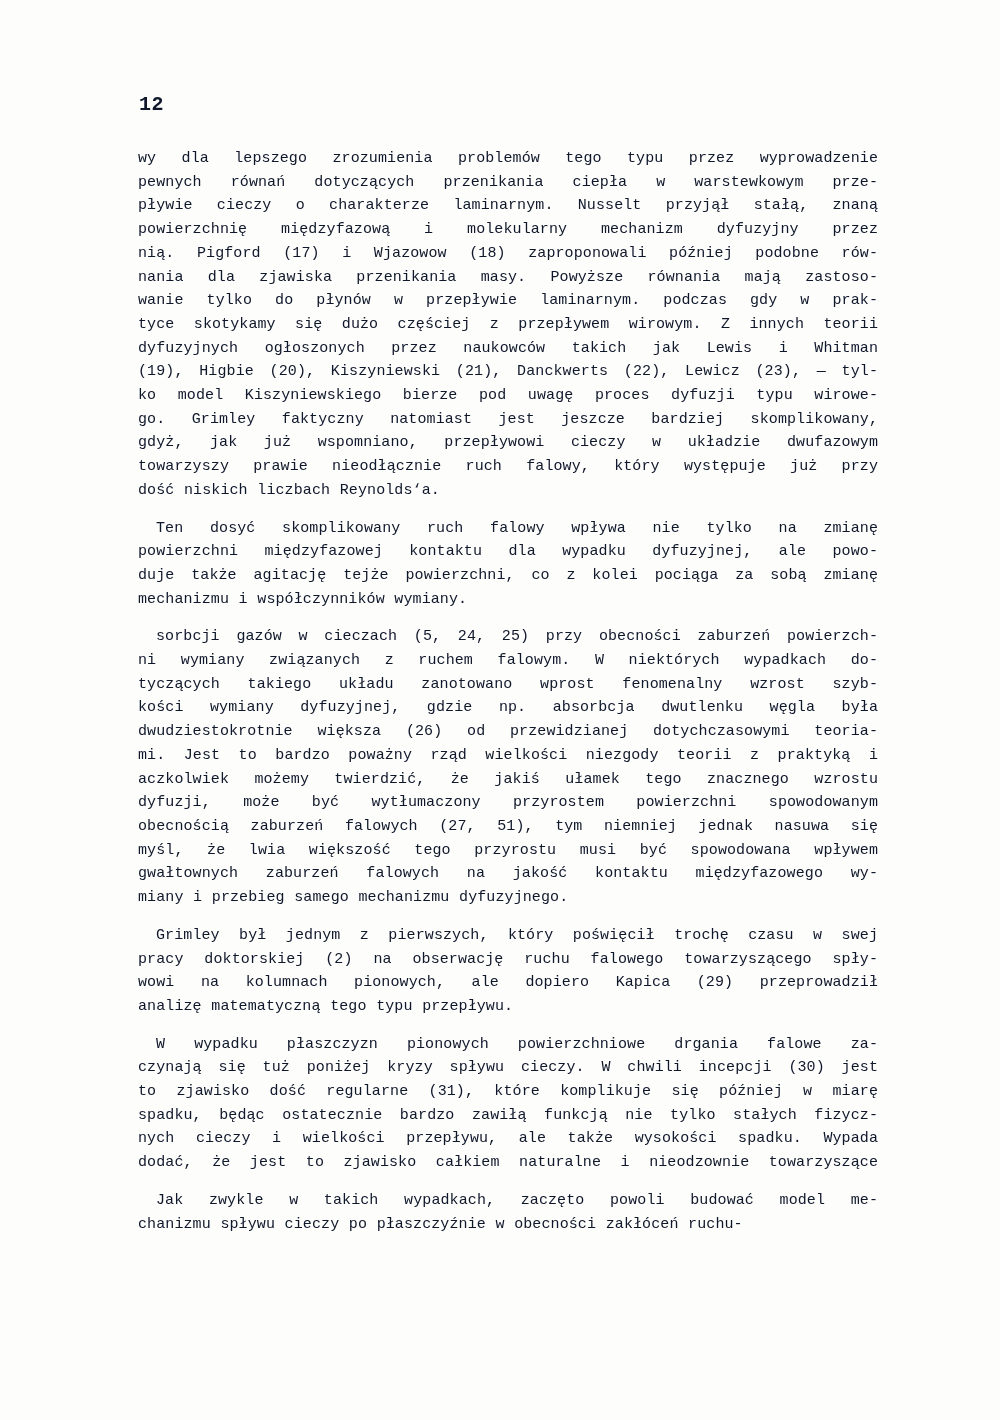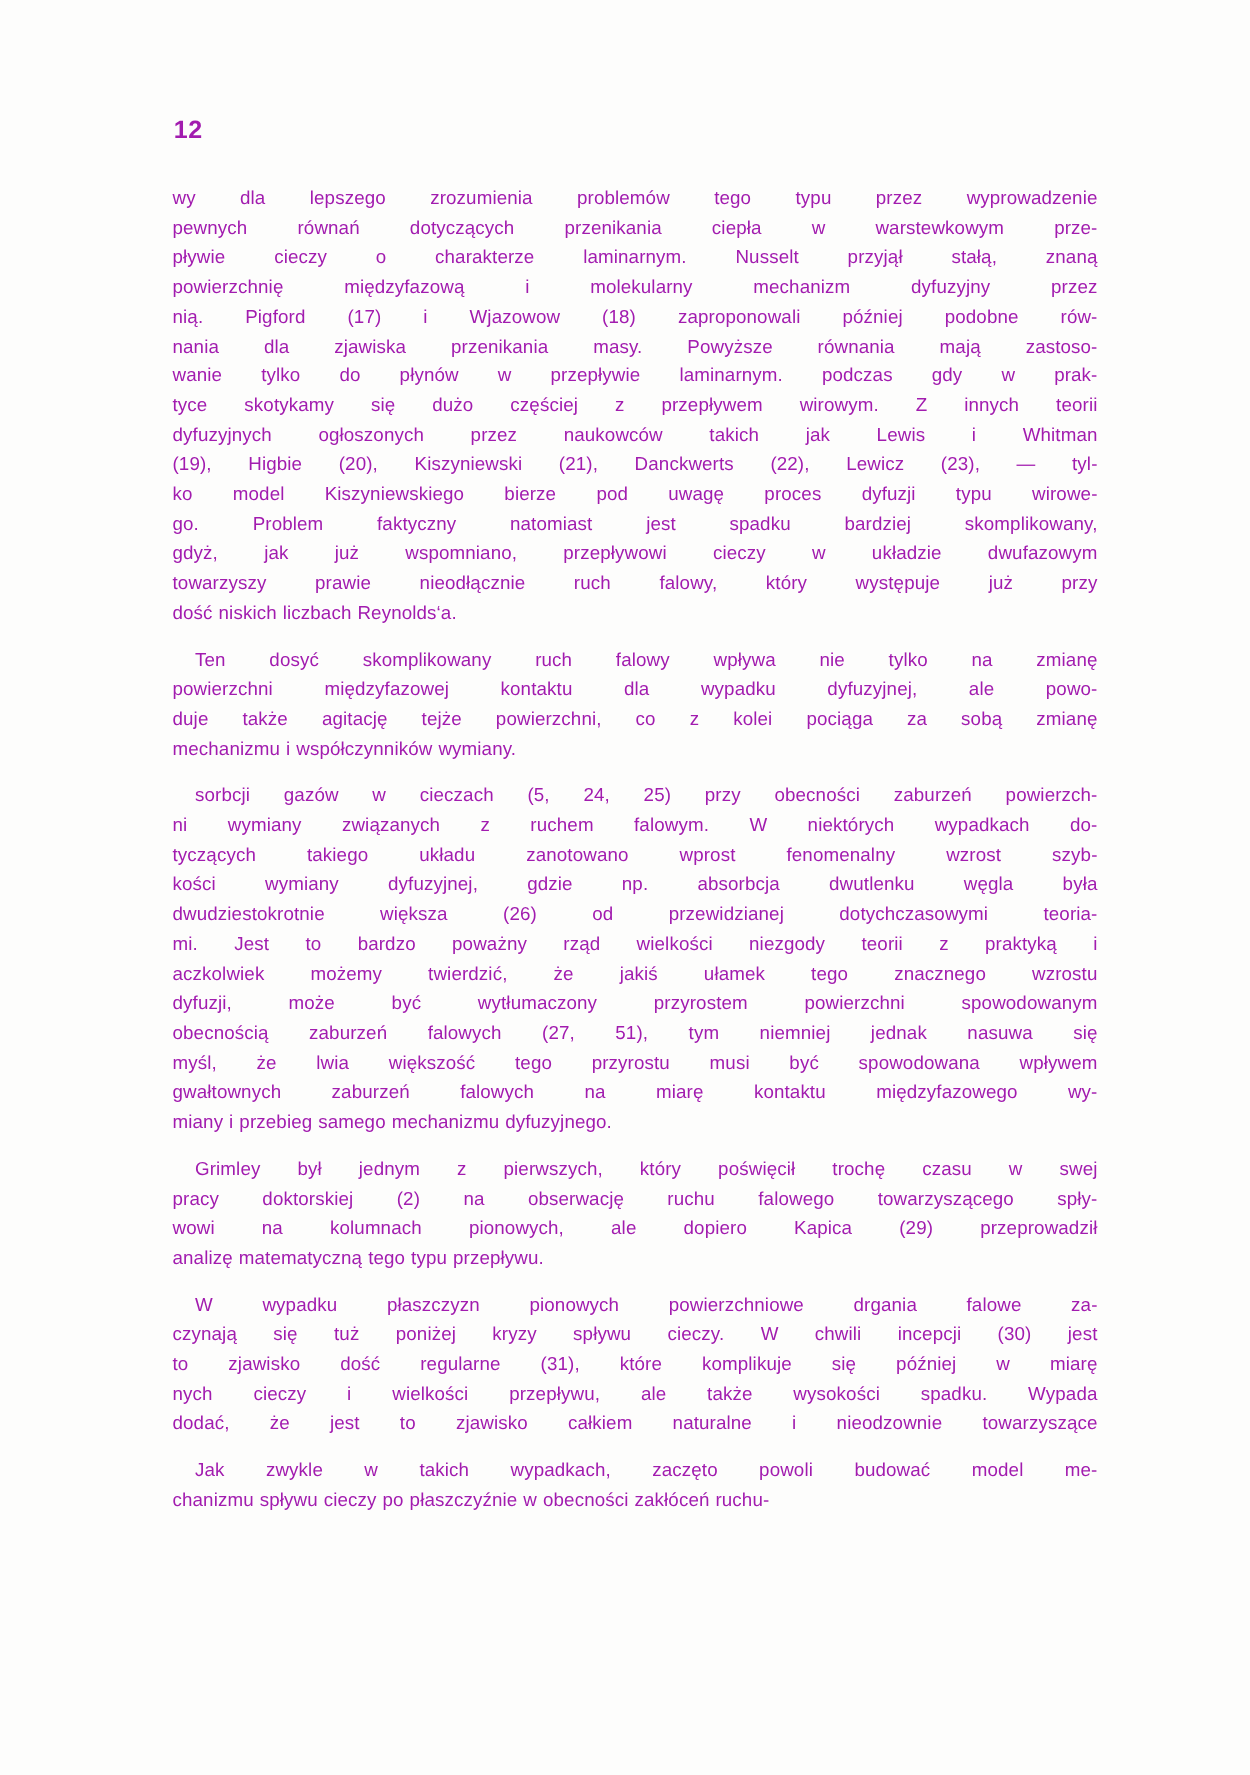--- a/index.html
+++ b/index.html
@@ -6,22 +6,22 @@
     margin: 0;
     padding: 0;
     background: #ffffff;
   }
   .page {
     position: relative;
     width: 1000px;
     height: 1420px;
     background: #fdfdfc;
     overflow: hidden;
-    font-family: Liberation Sans, sans-serif;
-    color: #a21caf;
+    font-family: Liberation Mono, monospace;
+    color: #0f172a;
   }
   .page-number {
     position: absolute;
     left: 139px;
     top: 93px;
     font-size: 20px;
     font-weight: 700;
     letter-spacing: 0.5px;
   }
   .text-block {
@@ -63,21 +63,21 @@
         <div class="line">pewnych równań dotyczących przenikania ciepła w warstewkowym prze-</div>
         <div class="line">pływie cieczy o charakterze laminarnym. Nusselt przyjął stałą, znaną</div>
         <div class="line">powierzchnię międzyfazową i molekularny mechanizm dyfuzyjny przez</div>
         <div class="line">nią. Pigford (17) i Wjazowow (18) zaproponowali później podobne rów-</div>
         <div class="line">nania dla zjawiska przenikania masy. Powyższe równania mają zastoso-</div>
         <div class="line">wanie tylko do płynów w przepływie laminarnym. podczas gdy w prak-</div>
         <div class="line">tyce skotykamy się dużo częściej z przepływem wirowym. Z innych teorii</div>
         <div class="line">dyfuzyjnych ogłoszonych przez naukowców takich jak Lewis i Whitman</div>
         <div class="line">(19), Higbie (20), Kiszyniewski (21), Danckwerts (22), Lewicz (23), — tyl-</div>
         <div class="line">ko model Kiszyniewskiego bierze pod uwagę proces dyfuzji typu wirowe-</div>
-        <div class="line">go. Problem faktyczny natomiast jest spadku bardziej skomplikowany,</div>
+        <div class="line">go. Grimley faktyczny natomiast jest jeszcze bardziej skomplikowany,</div>
         <div class="line">gdyż, jak już wspomniano, przepływowi cieczy w układzie dwufazowym</div>
         <div class="line">towarzyszy prawie nieodłącznie ruch falowy, który występuje już przy</div>
         <div class="line last">dość niskich liczbach Reynolds‘a.</div>
       </div>
       <div class="paragraph indent">
         <div class="line">Ten dosyć skomplikowany ruch falowy wpływa nie tylko na zmianę</div>
         <div class="line">powierzchni międzyfazowej kontaktu dla wypadku dyfuzyjnej, ale powo-</div>
         <div class="line">duje także agitację tejże powierzchni, co z kolei pociąga za sobą zmianę</div>
         <div class="line last">mechanizmu i współczynników wymiany.</div>
       </div>
@@ -85,33 +85,34 @@
         <div class="line">sorbcji gazów w cieczach (5, 24, 25) przy obecności zaburzeń powierzch-</div>
         <div class="line">ni wymiany związanych z ruchem falowym. W niektórych wypadkach do-</div>
         <div class="line">tyczących takiego układu zanotowano wprost fenomenalny wzrost szyb-</div>
         <div class="line">kości wymiany dyfuzyjnej, gdzie np. absorbcja dwutlenku węgla była</div>
         <div class="line">dwudziestokrotnie większa (26) od przewidzianej dotychczasowymi teoria-</div>
         <div class="line">mi. Jest to bardzo poważny rząd wielkości niezgody teorii z praktyką i</div>
         <div class="line">aczkolwiek możemy twierdzić, że jakiś ułamek tego znacznego wzrostu</div>
         <div class="line">dyfuzji, może być wytłumaczony przyrostem powierzchni spowodowanym</div>
         <div class="line">obecnością zaburzeń falowych (27, 51), tym niemniej jednak nasuwa się</div>
         <div class="line">myśl, że lwia większość tego przyrostu musi być spowodowana wpływem</div>
-        <div class="line">gwałtownych zaburzeń falowych na miarę kontaktu międzyfazowego wy-</div>
+        <div class="line">gwałtownych zaburzeń falowych na jakość kontaktu międzyfazowego wy-</div>
         <div class="line last">miany i przebieg samego mechanizmu dyfuzyjnego.</div>
       </div>
       <div class="paragraph indent">
         <div class="line">Grimley był jednym z pierwszych, który poświęcił trochę czasu w swej</div>
         <div class="line">pracy doktorskiej (2) na obserwację ruchu falowego towarzyszącego spły-</div>
         <div class="line">wowi na kolumnach pionowych, ale dopiero Kapica (29) przeprowadził</div>
         <div class="line last">analizę matematyczną tego typu przepływu.</div>
       </div>
       <div class="paragraph indent">
         <div class="line">W wypadku płaszczyzn pionowych powierzchniowe drgania falowe za-</div>
         <div class="line">czynają się tuż poniżej kryzy spływu cieczy. W chwili incepcji (30) jest</div>
         <div class="line">to zjawisko dość regularne (31), które komplikuje się później w miarę</div>
+        <div class="line">spadku, będąc ostatecznie bardzo zawiłą funkcją nie tylko stałych fizycz-</div>
         <div class="line">nych cieczy i wielkości przepływu, ale także wysokości spadku. Wypada</div>
         <div class="line">dodać, że jest to zjawisko całkiem naturalne i nieodzownie towarzyszące</div>
       </div>
       <div class="paragraph indent">
         <div class="line">Jak zwykle w takich wypadkach, zaczęto powoli budować model me-</div>
         <div class="line last">chanizmu spływu cieczy po płaszczyźnie w obecności zakłóceń ruchu-</div>
       </div>
     </div>
 </div>
 

